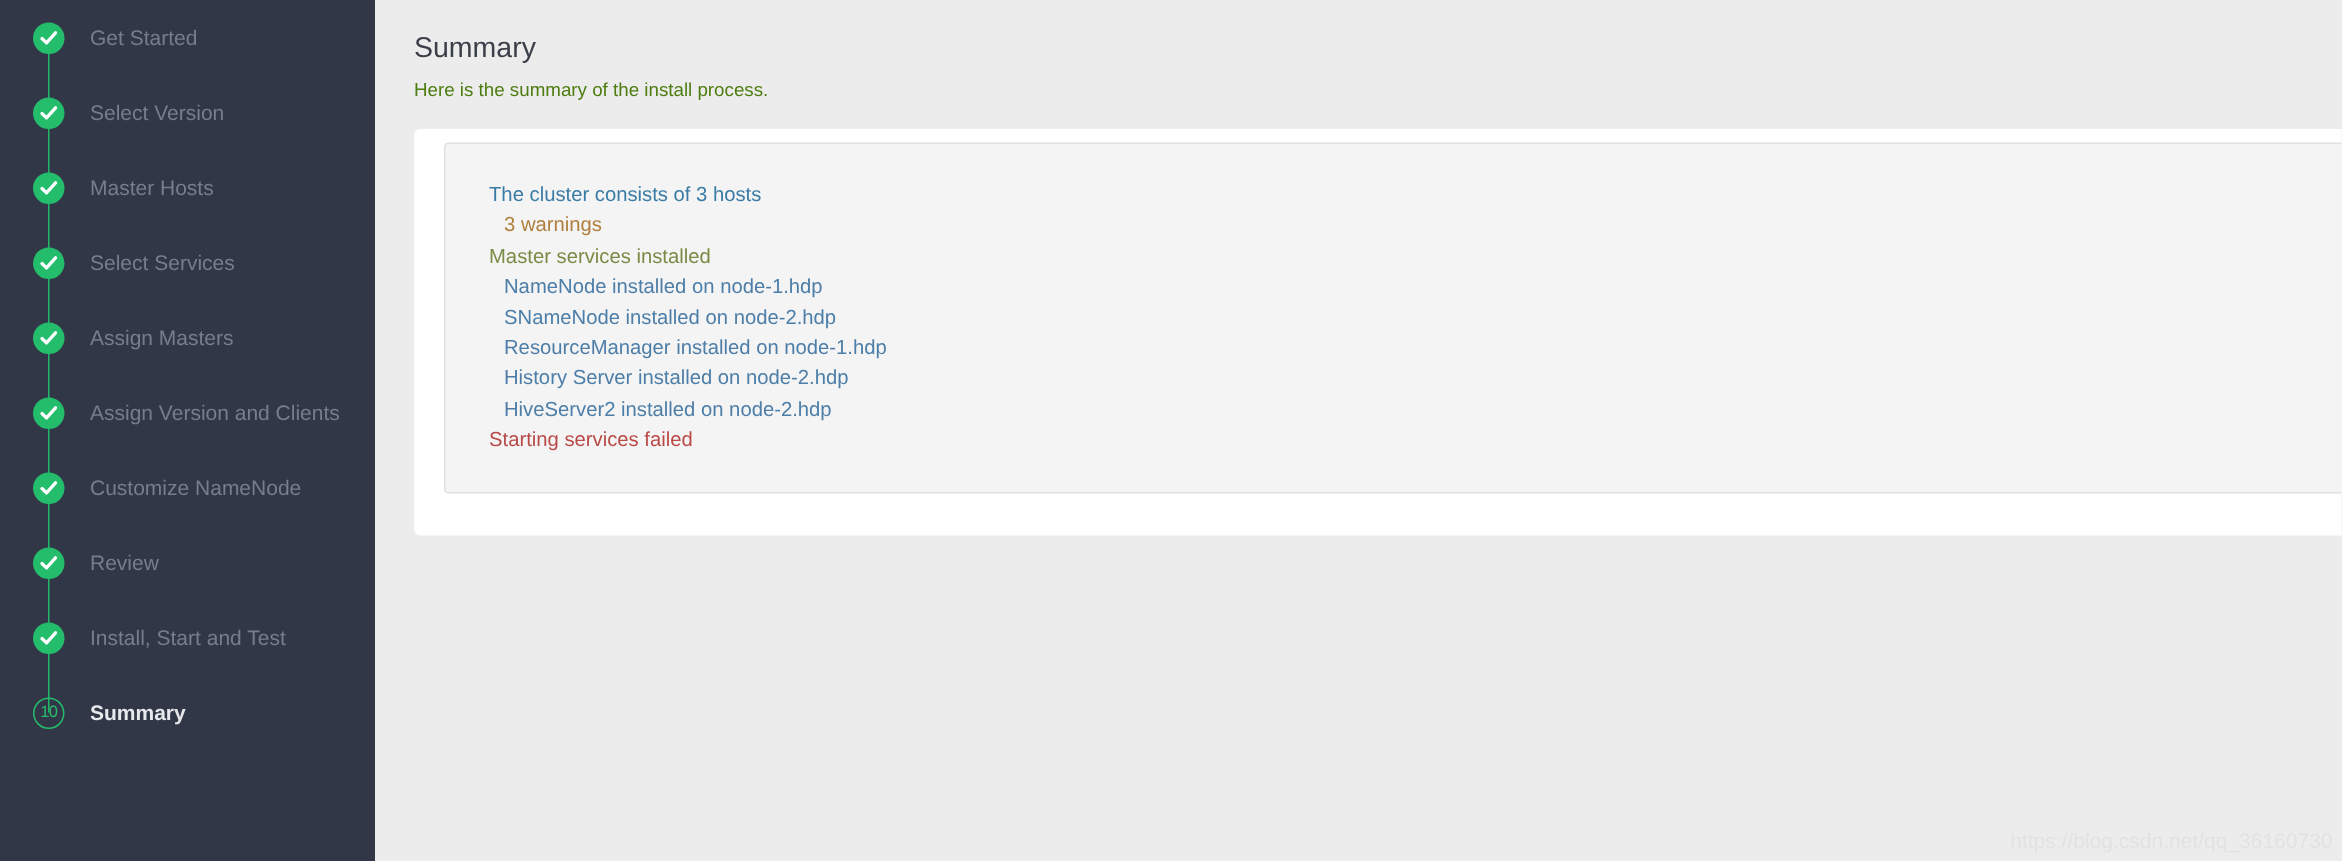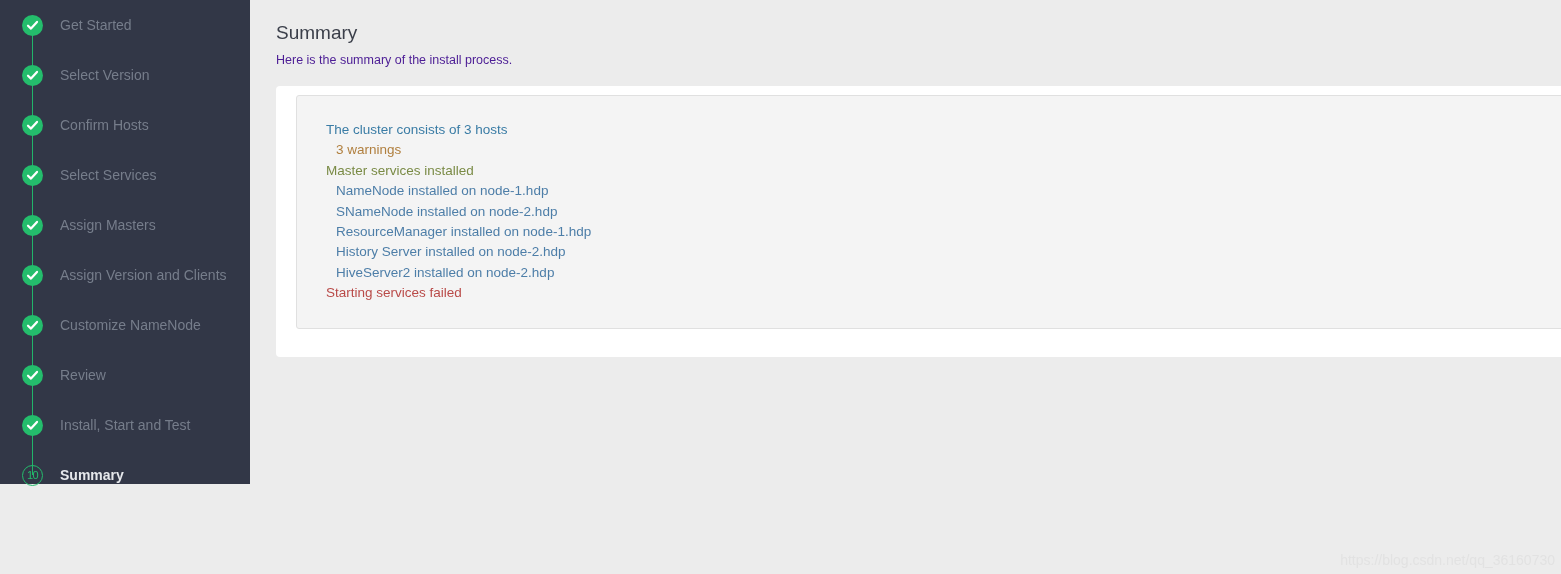--- a/index.html
+++ b/index.html
@@ -21,21 +21,21 @@
     width: 1561px;
     height: 574px;
   }
 
   
   #sidebar {
     position: absolute;
     left: 0;
     top: 0;
     width: 250px;
-    height: 484px;
+    height: 574px;
     background: #323747;
     box-sizing: border-box;
   }
   .wizard-list {
     list-style: none;
     margin: 0;
     padding: 0;
     position: relative;
   }
   .wizard-item {
@@ -109,21 +109,21 @@
     color: #3b3f4a;
     font-weight: normal;
     margin: 0;
     line-height: 22px;
   }
   #page-subtitle {
     position: absolute;
     left: 26px;
     top: 52px;
     font-size: 12.5px;
-    color: #4c1d95;
+    color: #4d7c0f;
     line-height: 16px;
   }
 
   
   #content-card {
     position: absolute;
     left: 26px;
     top: 86px;
     width: 1310px;
     height: 271px;
@@ -199,21 +199,21 @@
           </span>
           <span class="wizard-label">Select Version</span>
         </li>
         <li class="wizard-item">
           <span class="connector"></span>
           <span class="bullet">
             <svg width="13" height="13" viewBox="0 0 13 13" aria-hidden="true">
               <path d="M2 6.7 L5 9.6 L11 2.9" stroke="#ffffff" stroke-width="2.2" fill="none" stroke-linecap="round" stroke-linejoin="round"></path>
             </svg>
           </span>
-          <span class="wizard-label">Confirm Hosts</span>
+          <span class="wizard-label">Master Hosts</span>
         </li>
         <li class="wizard-item">
           <span class="connector"></span>
           <span class="bullet">
             <svg width="13" height="13" viewBox="0 0 13 13" aria-hidden="true">
               <path d="M2 6.7 L5 9.6 L11 2.9" stroke="#ffffff" stroke-width="2.2" fill="none" stroke-linecap="round" stroke-linejoin="round"></path>
             </svg>
           </span>
           <span class="wizard-label">Select Services</span>
         </li>

